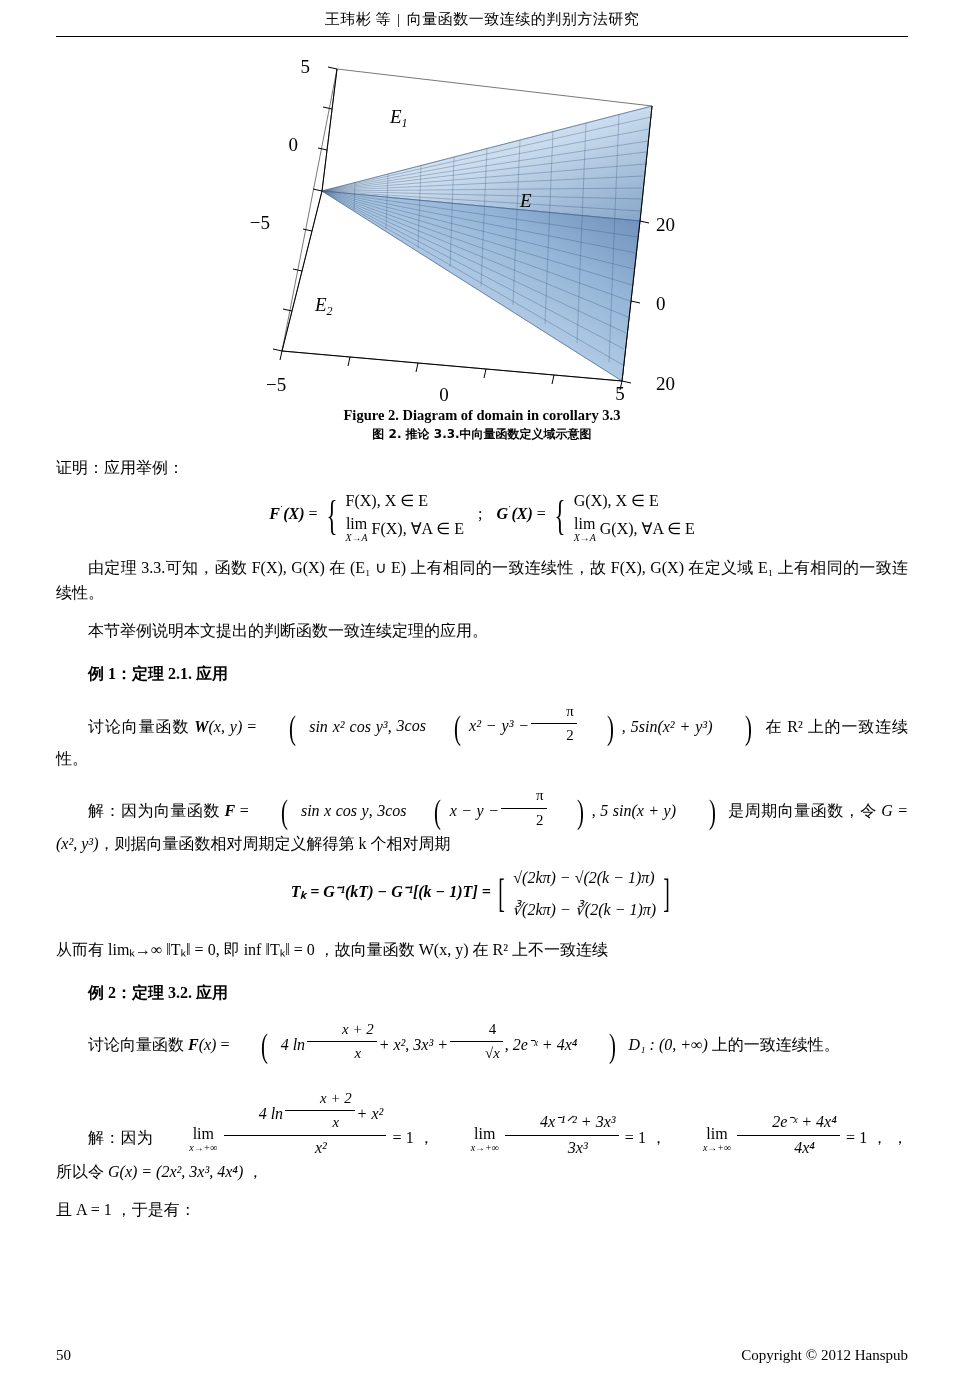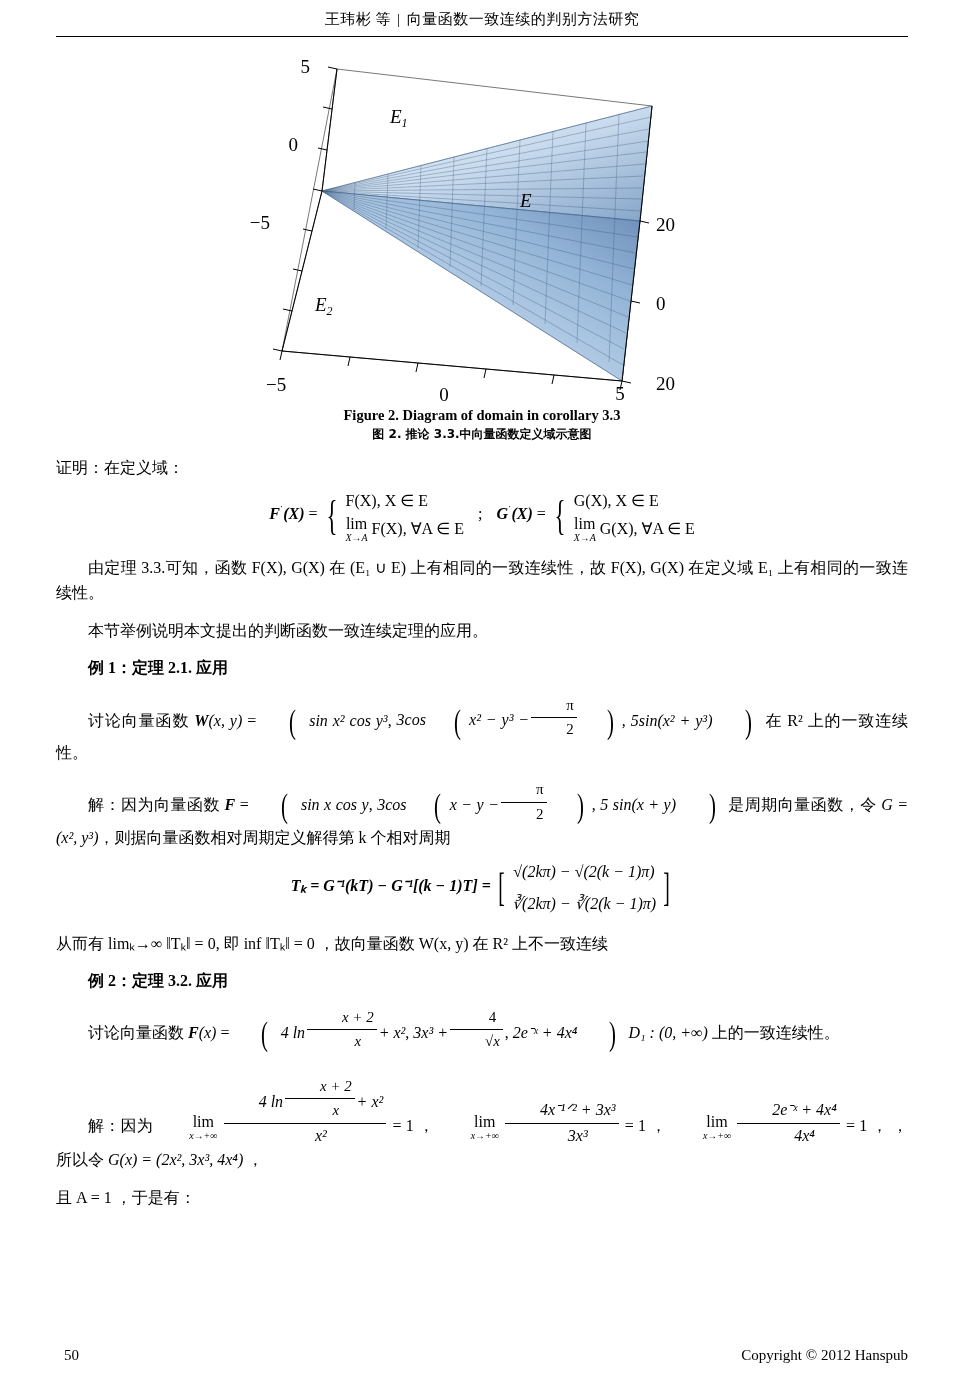--- a/index.html
+++ b/index.html
@@ -67,21 +67,21 @@
     margin-top: 6px;
     margin-bottom: 10px;
   }
   h2.section {
     font-size: 20px;
     font-weight: bold;
     margin: 18px 0 4px 0;
     font-family: "DejaVu Sans", sans-serif;
   }
   .example-head {
-    margin-top: 12px;
+    margin-top: 18px;
     text-indent: 32px;
     font-weight: bold;
   }
   
   .mi { font-style: italic; font-family: "Liberation Serif", serif; }
   .mb { font-style: italic; font-weight: bold; font-family: "Liberation Serif", serif; }
   sub, sup { font-size: 64%; line-height: 0; }
   .frac {
     display: inline-block;
     vertical-align: -0.55em;
@@ -131,21 +131,21 @@
   }
   .matrix-rows {
     display: inline-block;
     vertical-align: middle;
     text-align: center;
     line-height: 1.95;
   }
   
   .footer {
     position: absolute;
-    left: 64px;
+    left: 56px;
     right: 56px;
     bottom: 22px;
     font-size: 15px;
   }
   .footer .left { float: left; }
   .footer .right { float: right; }
   .clearfix::after { content: ""; display: table; clear: both; }
 </style>
 </head>
 <body>
@@ -264,21 +264,21 @@
       <text x="168" y="72" font-family="Liberation Serif, serif" font-style="italic" font-size="19">E<tspan font-size="12" dy="4">1</tspan></text>
       <text x="93" y="260" font-family="Liberation Serif, serif" font-style="italic" font-size="19">E<tspan font-size="12" dy="4">2</tspan></text>
       <text x="298" y="156" font-family="Liberation Serif, serif" font-style="italic" font-size="19">E</text>
     </svg>
     <div class="fig-cap-en">Figure 2. Diagram of domain in corollary 3.3</div>
     <div class="fig-cap-zh">图 2. 推论 3.3.中向量函数定义域示意图</div>
   </div>
 
   <div class="body">
 
-    <div class="para">证明：在定义域：</div>
+    <div class="para">证明：应用举例：</div>
 
     <div class="center-eq">
       <span class="mb">F</span><sup>˙</sup><span class="mb">(X)</span> =
       <span class="brace">{</span>
       <span class="cases">
         <span style="display:block">F(X), X ∈ E</span>
         <span style="display:block">
           <span class="stack-lim">
             <span class="lim-top">lim</span>
             <span class="lim-bot mi">X→A</span>

